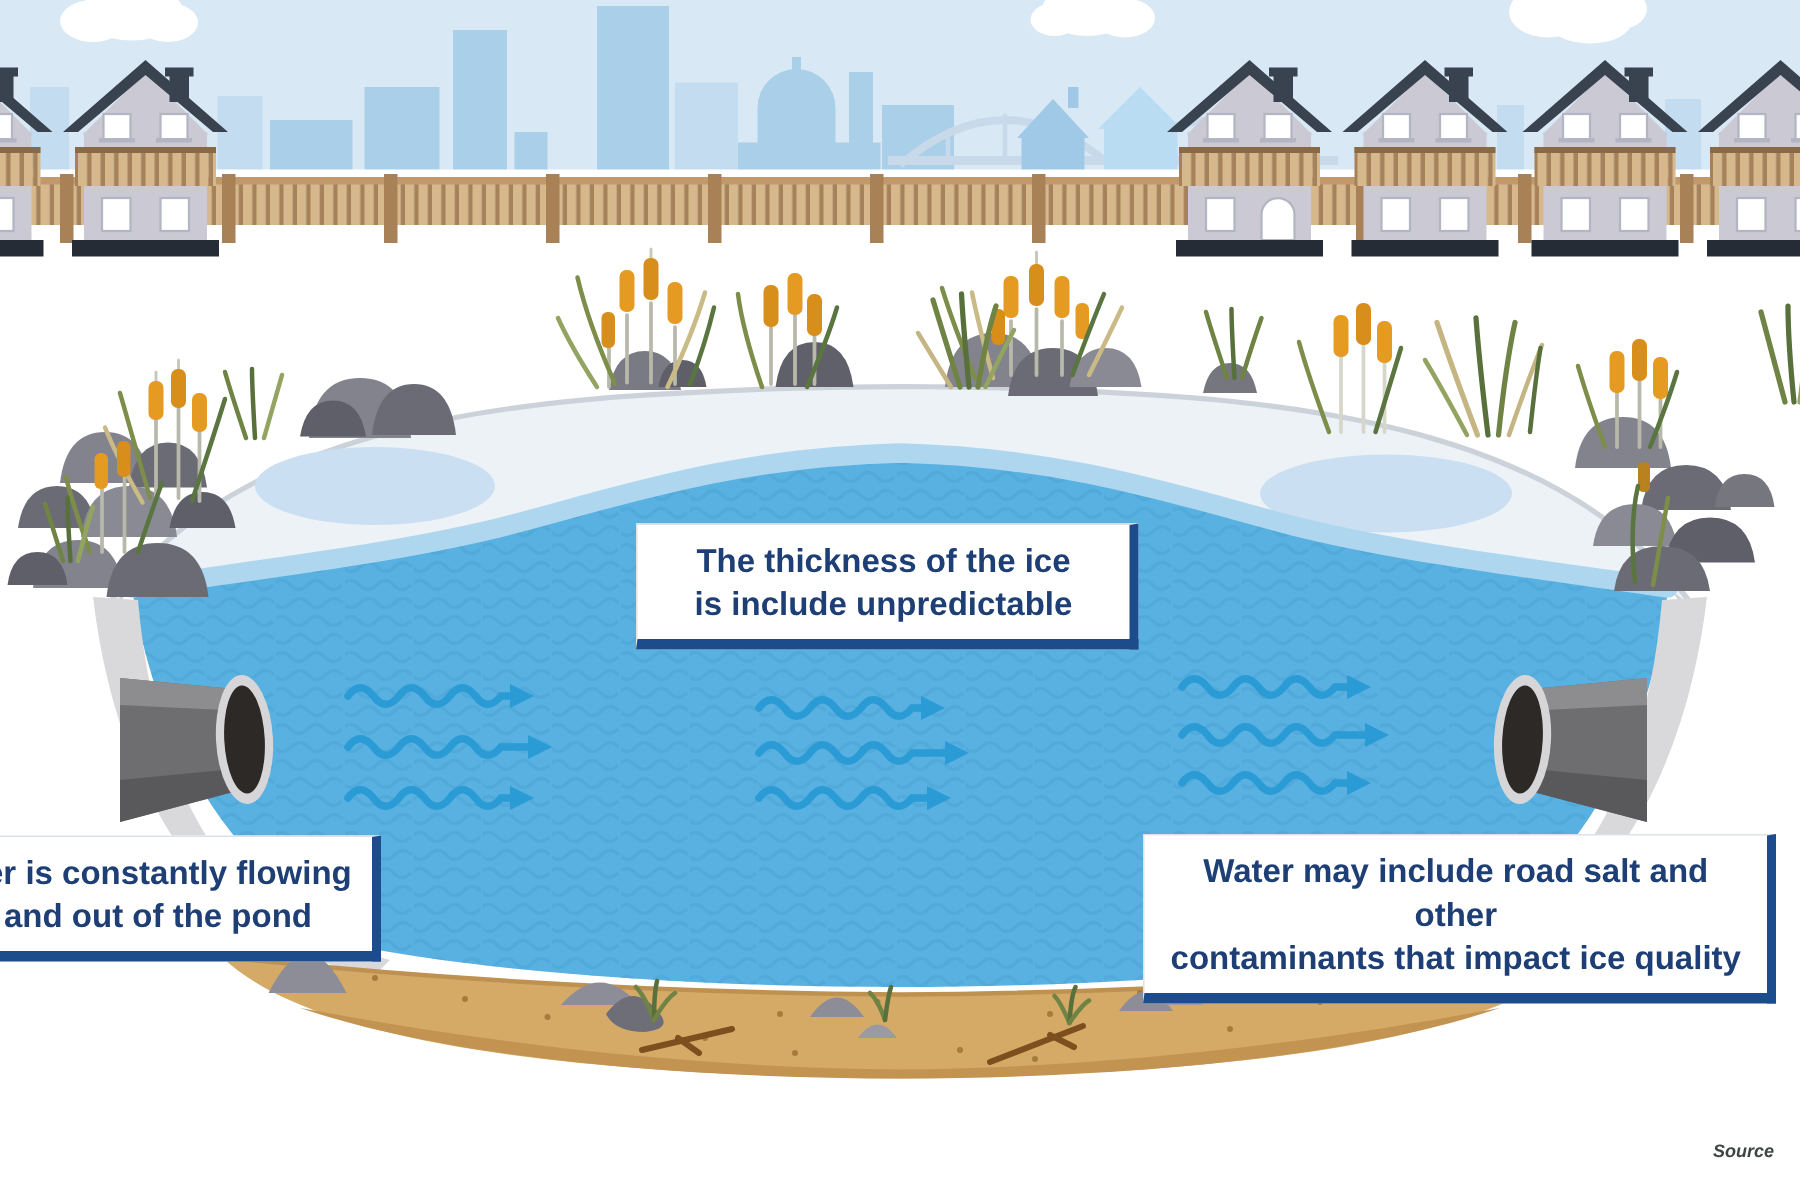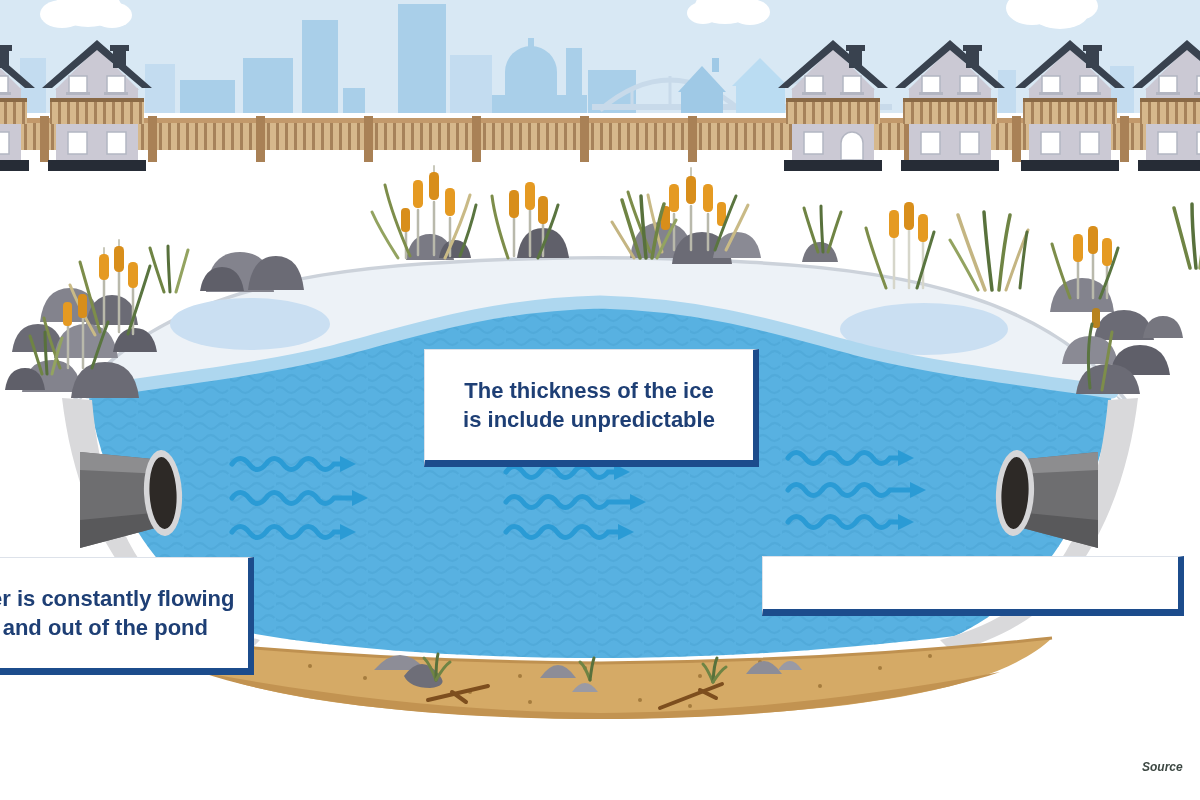--- a/index.html
+++ b/index.html
@@ -5,21 +5,21 @@
   html,body{margin:0;padding:0;}
   body{
     width:1200px;height:800px;position:relative;overflow:hidden;
     background:#ffffff;font-family:"Liberation Sans",sans-serif;
   }
   svg{position:absolute;left:0;top:0;}
   .callout{
     position:absolute;box-sizing:border-box;background:#ffffff;
     border:1px solid #dde2ea;border-right:6px solid #1c4c8c;border-bottom:7px solid #1c4c8c;
     color:#1e3f75;font-weight:bold;text-align:center;font-size:22px;line-height:1.32;
-    padding:26px 10px;
+    padding:9px 10px;
   }
   .callout.center{left:424px;top:349px;width:335px;}
   .callout.left{left:-64px;top:557px;width:318px;}
   .callout.right{left:762px;top:556px;width:422px;}
   .source{
     position:absolute;left:1142px;top:760px;white-space:nowrap;
     font-style:italic;font-weight:bold;font-size:12px;color:#3c4742;
   }
 </style>
 </head>
@@ -470,15 +470,17 @@
   <div>The thickness of the ice</div>
   <div>is include unpredictable</div>
 </div>
 
 <div class="callout left">
   <div>Water is constantly flowing</div>
   <div>in and out of the pond</div>
 </div>
 
 <div class="callout right">
+  <div>Water may include road salt and other</div>
+  <div>contaminants that impact ice quality</div>
 </div>
 
 <div class="source">Source</div>
 
 </body></html>

